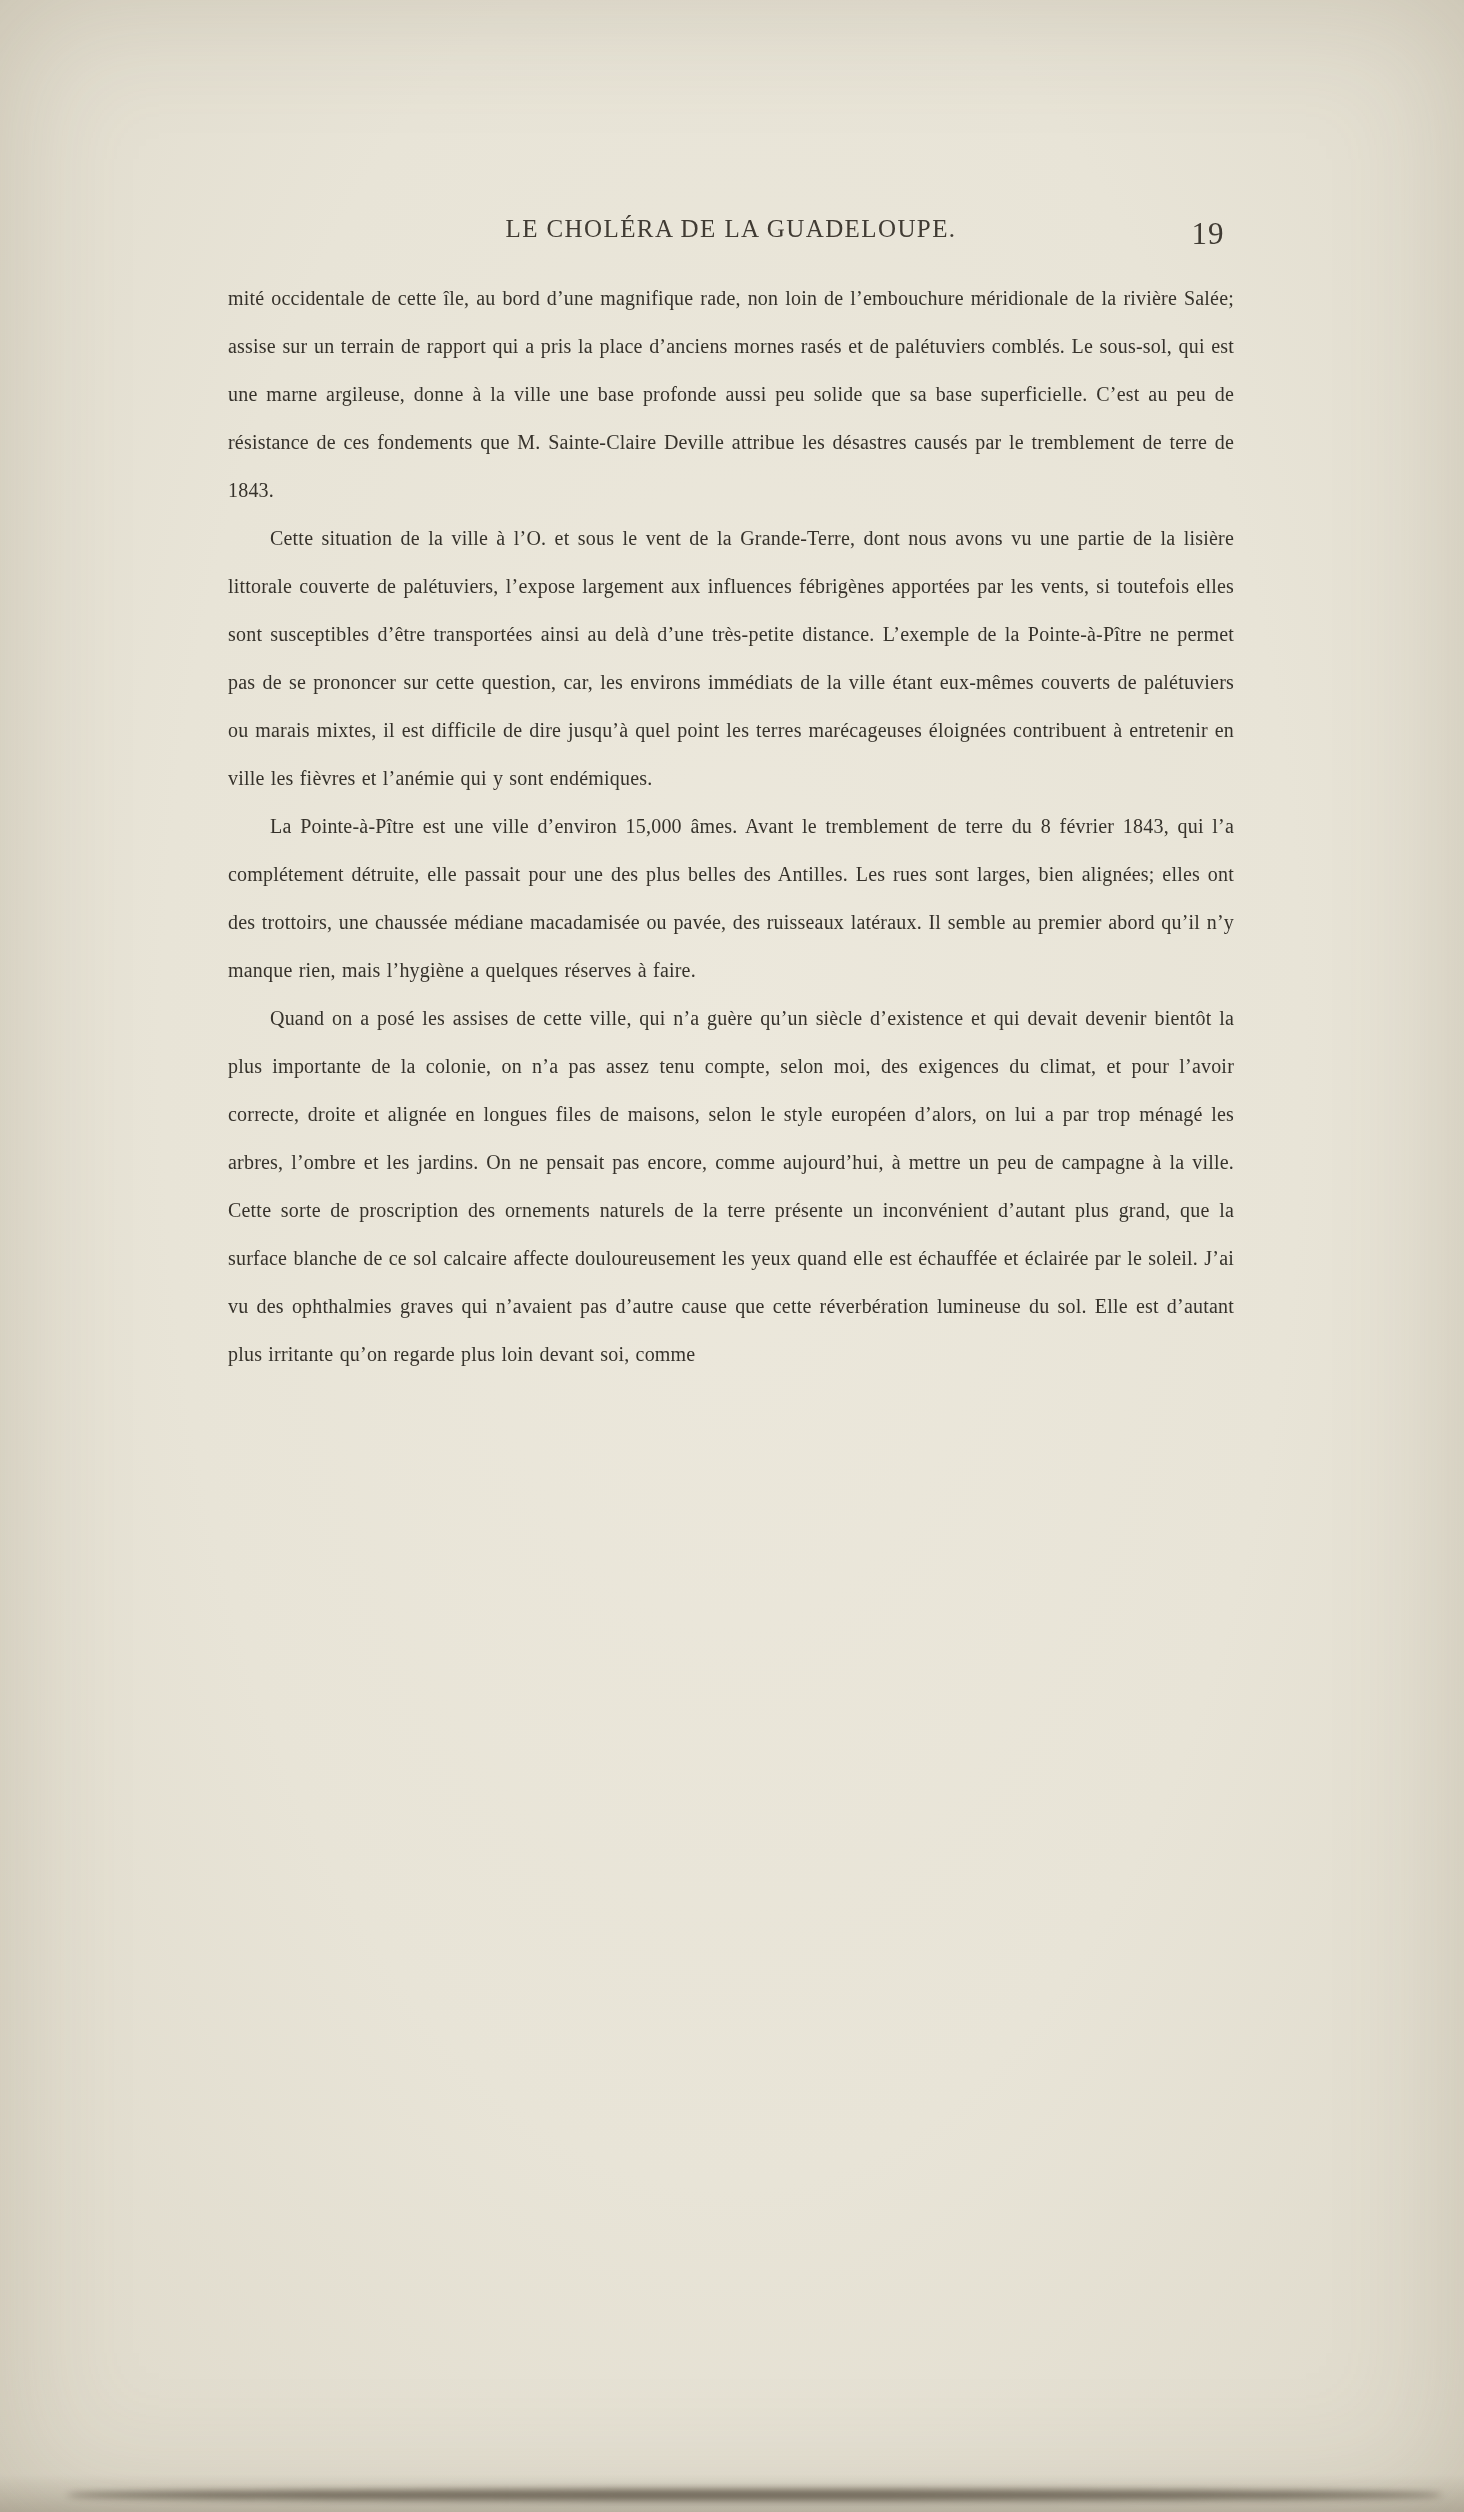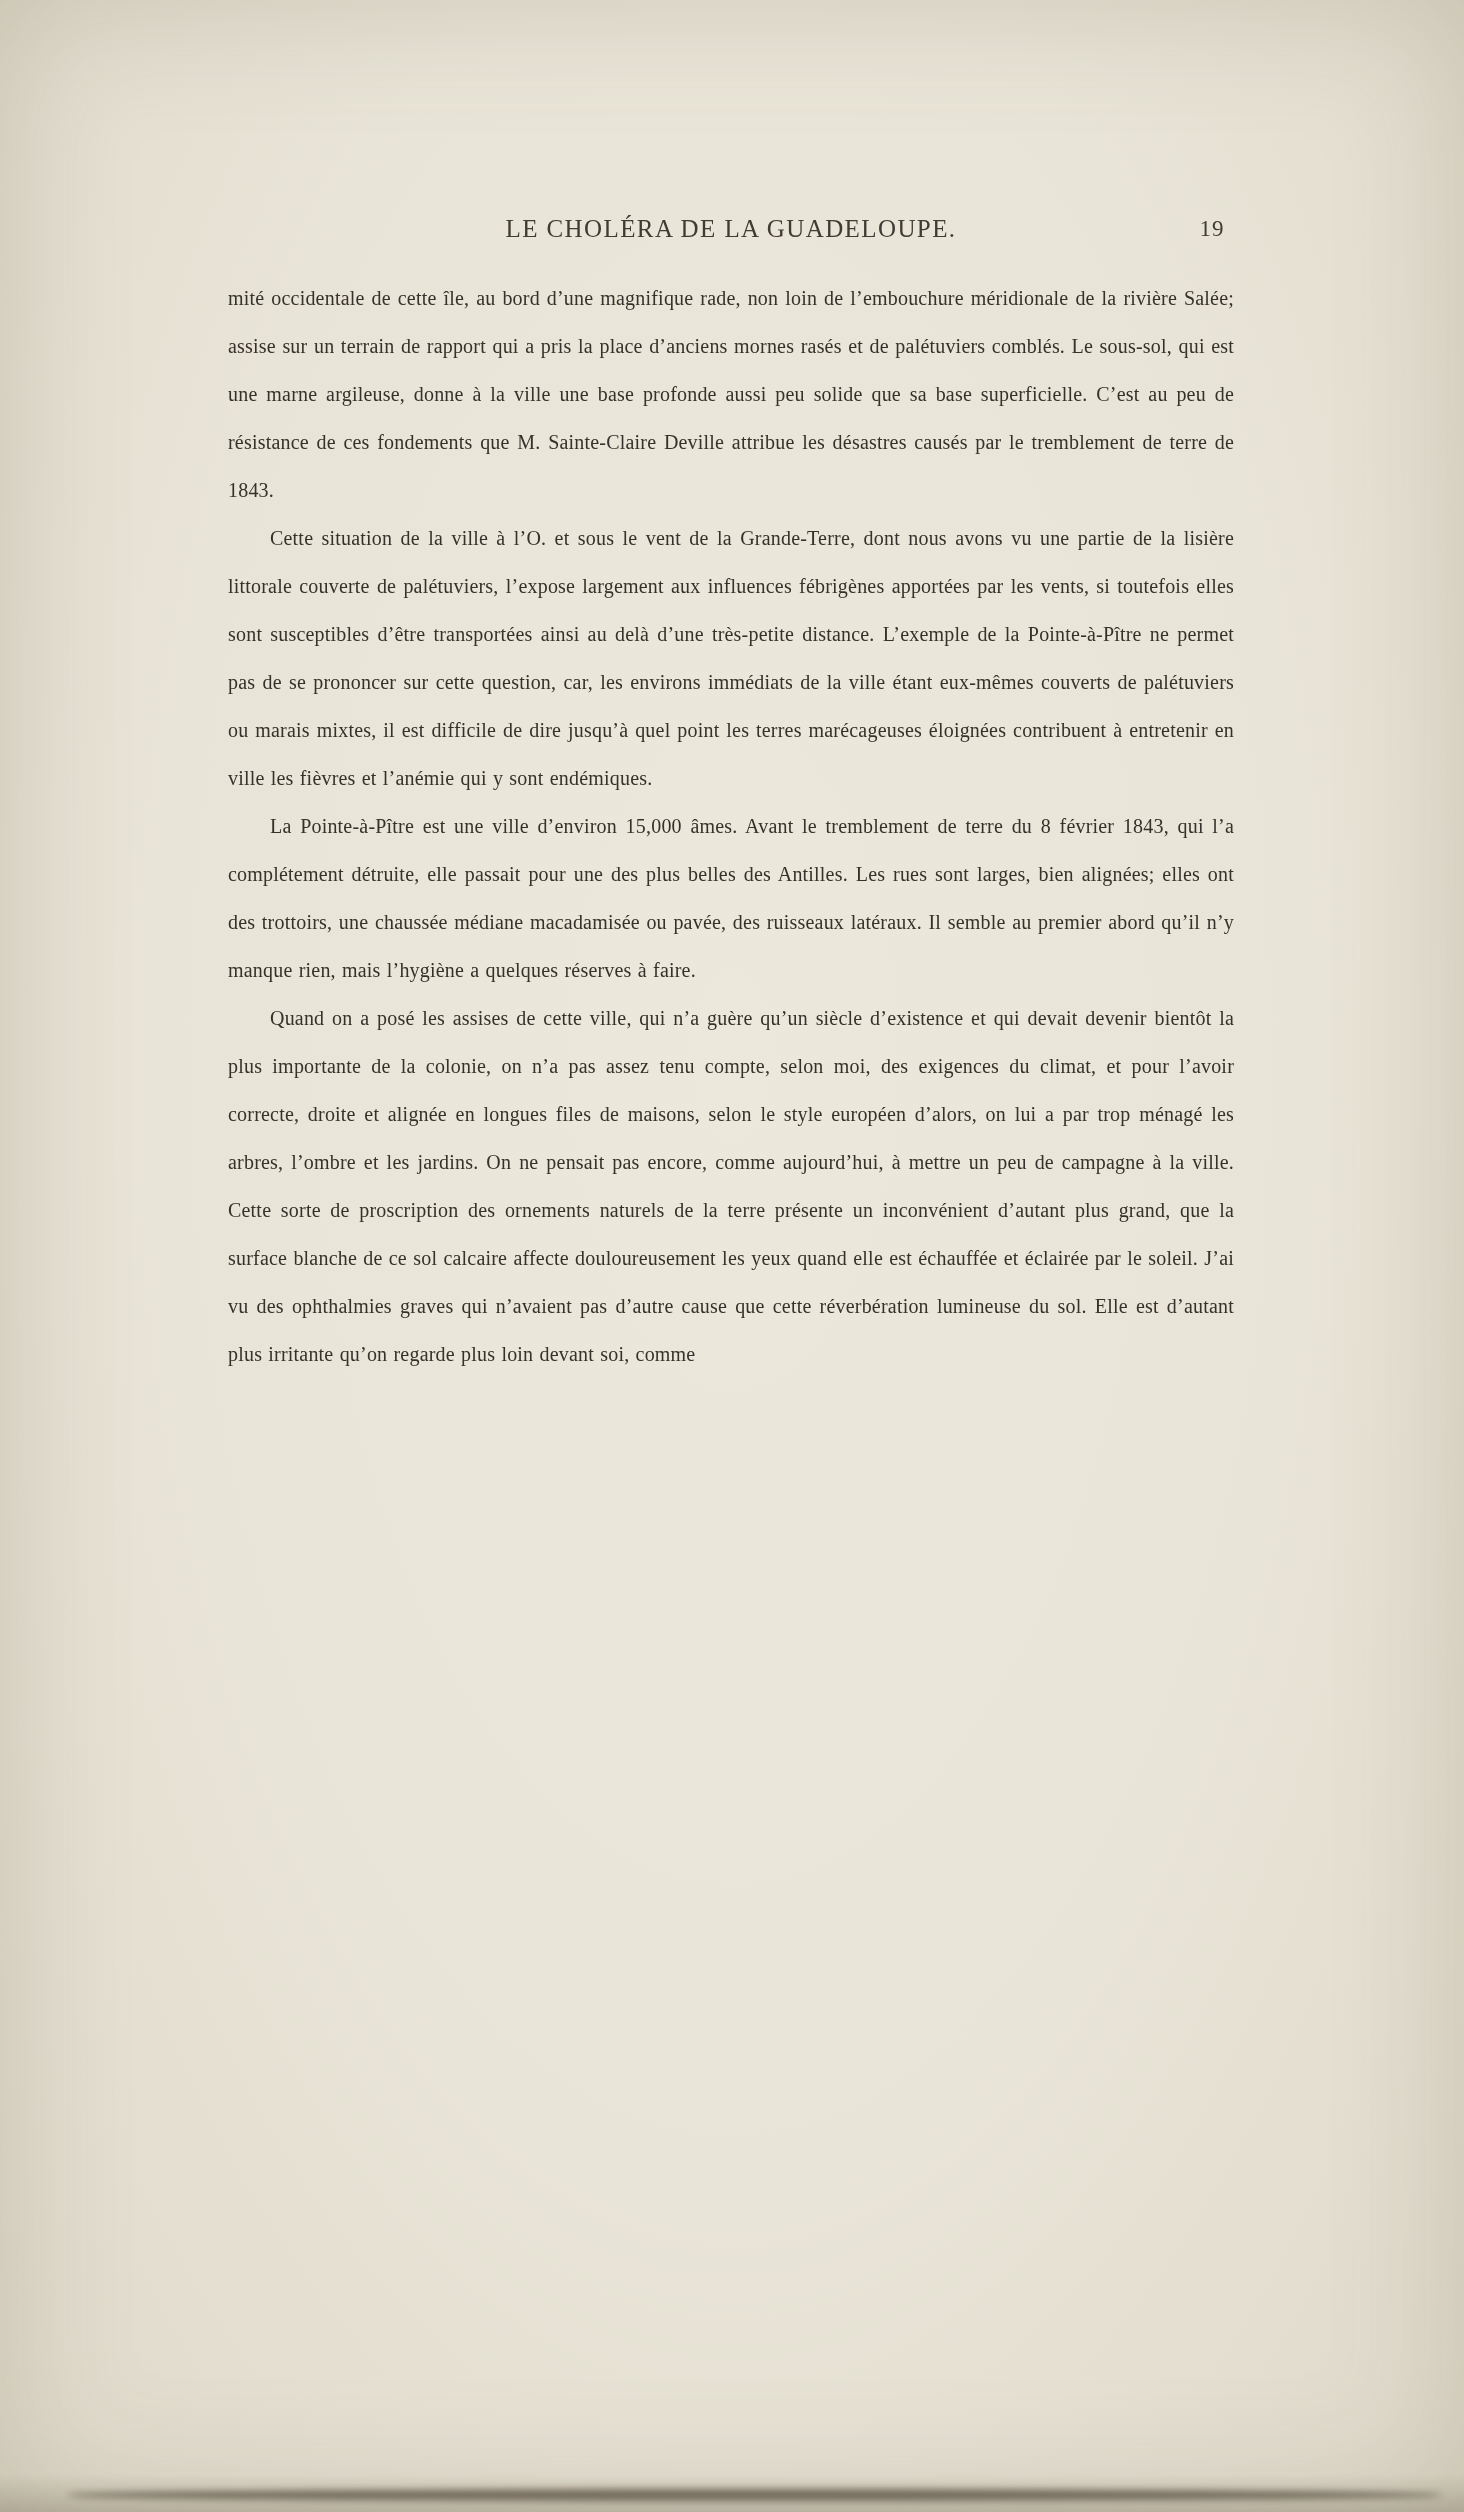--- a/index.html
+++ b/index.html
@@ -37,21 +37,21 @@
   }
   .header-title {
     font-size: 25px;
     letter-spacing: 1.4px;
     white-space: nowrap;
   }
   .page-number {
     position: absolute;
     right: 9.5px;
     top: 1px;
-    font-size: 23px;
+    font-size: 31px;
     letter-spacing: 1px;
   }
   .para {
     margin: 0;
     font-size: 20px;
     line-height: 48px;
     text-align: justify;
     letter-spacing: 0.2px;
     word-spacing: 1px;
   }

